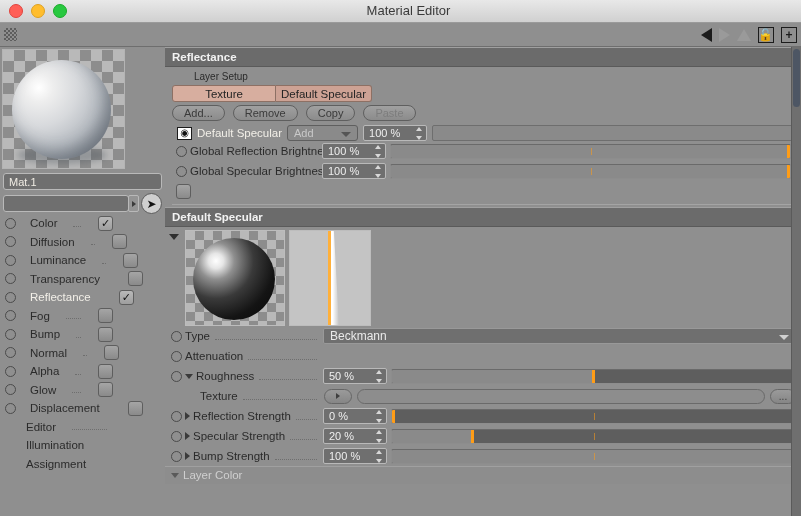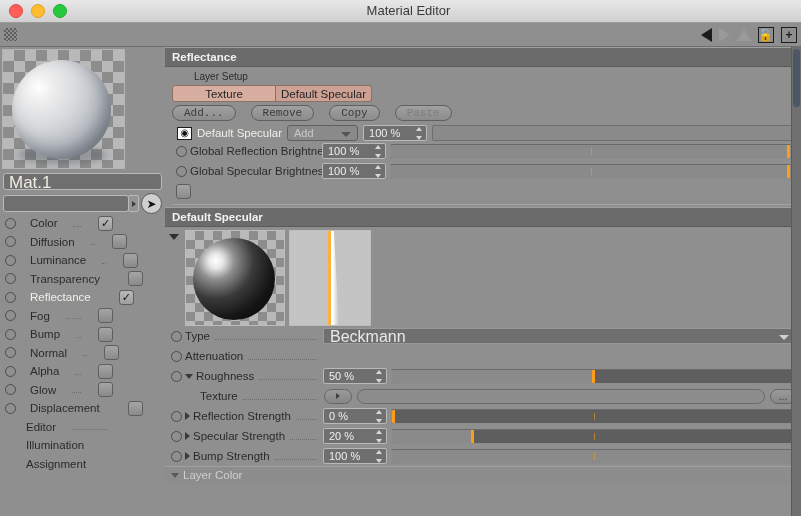--- a/index.html
+++ b/index.html
@@ -76,21 +76,21 @@
     background:radial-gradient(circle at 27% 28%, #ffffff 0%, #eeeeee 14%, #d7d9dc 38%, #b7bcc2 62%, #8e949c 85%, #6e747c 100%);
     box-shadow:inset -6px -8px 16px rgba(40,48,60,.35);
   }
   .sh{position:absolute;left:14px;top:96px;width:90px;height:18px;border-radius:50%;background:rgba(60,68,80,.30);filter:blur(3px);}
 
   
   .lblock{padding:0 3px;}
   .field{
     background:#6f6f6f;border:1px solid #b9b9b9;border-radius:3px;
     height:17px;line-height:17px;color:#f0ece4;padding:0 5px;
-    font-size:17px;box-sizing:border-box;
+    font-size:11px;box-sizing:border-box;
   }
   .namerow{margin-top:4px;}
   .searchrow{display:flex;align-items:center;margin-top:3px;gap:2px;}
   .searchfield{flex:1;background:#6f6f6f;border:1px solid #b9b9b9;border-radius:3px;height:17px;box-sizing:border-box;}
   .sarrow{
     width:11px;height:17px;background:#949494;border:1px solid #b9b9b9;border-radius:2px;
     display:flex;align-items:center;justify-content:center;box-sizing:border-box;
     margin-left:-3px;
   }
   .sarrow:after{content:"";width:0;height:0;border-top:3px solid transparent;border-bottom:3px solid transparent;border-left:4px solid #3a3a3a;}
@@ -125,21 +125,21 @@
 
   .tabs{display:flex;margin:0 0 0 2px;}
   .tab{
     height:17px;line-height:17px;text-align:center;
     background:#cda294;border:1px solid #8d7064;color:#242424;font-size:11.5px;
     box-sizing:border-box;
   }
   .tab.first{width:104px;border-radius:3px 0 0 3px;background:#d7ae9f;}
   .tab.second{width:96px;border-radius:0 3px 3px 0;border-left:none;}
 
-  .btnrow{display:flex;gap:15px;margin:3px 0 0 2px;font-family:Liberation Mono, monospace;}
+  .btnrow{display:flex;gap:8px;margin:3px 0 0 2px;}
   .btn{
     height:16px;line-height:15px;padding:0 11px;border-radius:8px;
     background:linear-gradient(#a0a0a0,#8b8b8b);border:1px solid #5f5f5f;
     color:#3a3a3a;font-size:11px;box-sizing:border-box;
   }
   .btn.dim{color:#7d7d7d;}
 
   .layerrow{display:flex;align-items:center;gap:5px;margin:4px 0 0 7px;}
   .eye{
     width:15px;height:13px;background:#fff;border:1px solid #1c1c1c;
@@ -164,21 +164,21 @@
 
   
   .prow{display:flex;align-items:center;height:20px;gap:4px;padding-left:6px;}
   .plabel{color:#2b2b2b;font-size:11.5px;white-space:nowrap;}
   .pdots{border-bottom:1px dotted #6e6e6e;margin:0 2px 3px 2px;height:9px;}
   .lcol{width:148px;display:flex;align-items:center;gap:3px;flex:none;}
   .tri{width:0;height:0;border-top:4px solid transparent;border-bottom:4px solid transparent;border-left:5px solid #3a3a3a;flex:none;}
   .tri.down{border-left:4px solid transparent;border-right:4px solid transparent;border-top:5px solid #3a3a3a;border-bottom:none;}
   .wide{
     flex:1;height:16px;background:#6f6f6f;border:1px solid #999;border-radius:2px;
-    color:#e9e9e9;font-size:16px;line-height:15px;padding-left:6px;position:relative;box-sizing:border-box;margin-right:4px;
+    color:#e9e9e9;font-size:12px;line-height:15px;padding-left:6px;position:relative;box-sizing:border-box;margin-right:4px;
   }
   .wide.dim{color:#aaa;background:#8a8a8a;border-color:#777;}
   .wide:after{content:"";position:absolute;right:7px;top:6px;width:0;height:0;border-left:5px solid transparent;border-right:5px solid transparent;border-top:5px solid #d0d0d0;}
   .wide.dim:after{border-top-color:#555;}
 
   .slider{
     flex:1;height:15px;background:#5e5e5e;border:1px solid #8d8d8d;border-top-color:#6a6a6a;
     border-radius:2px;position:relative;margin-right:5px;box-sizing:border-box;overflow:hidden;
   }
   .sfill{position:absolute;left:0;top:0;bottom:0;background:#8a8a8a;}

